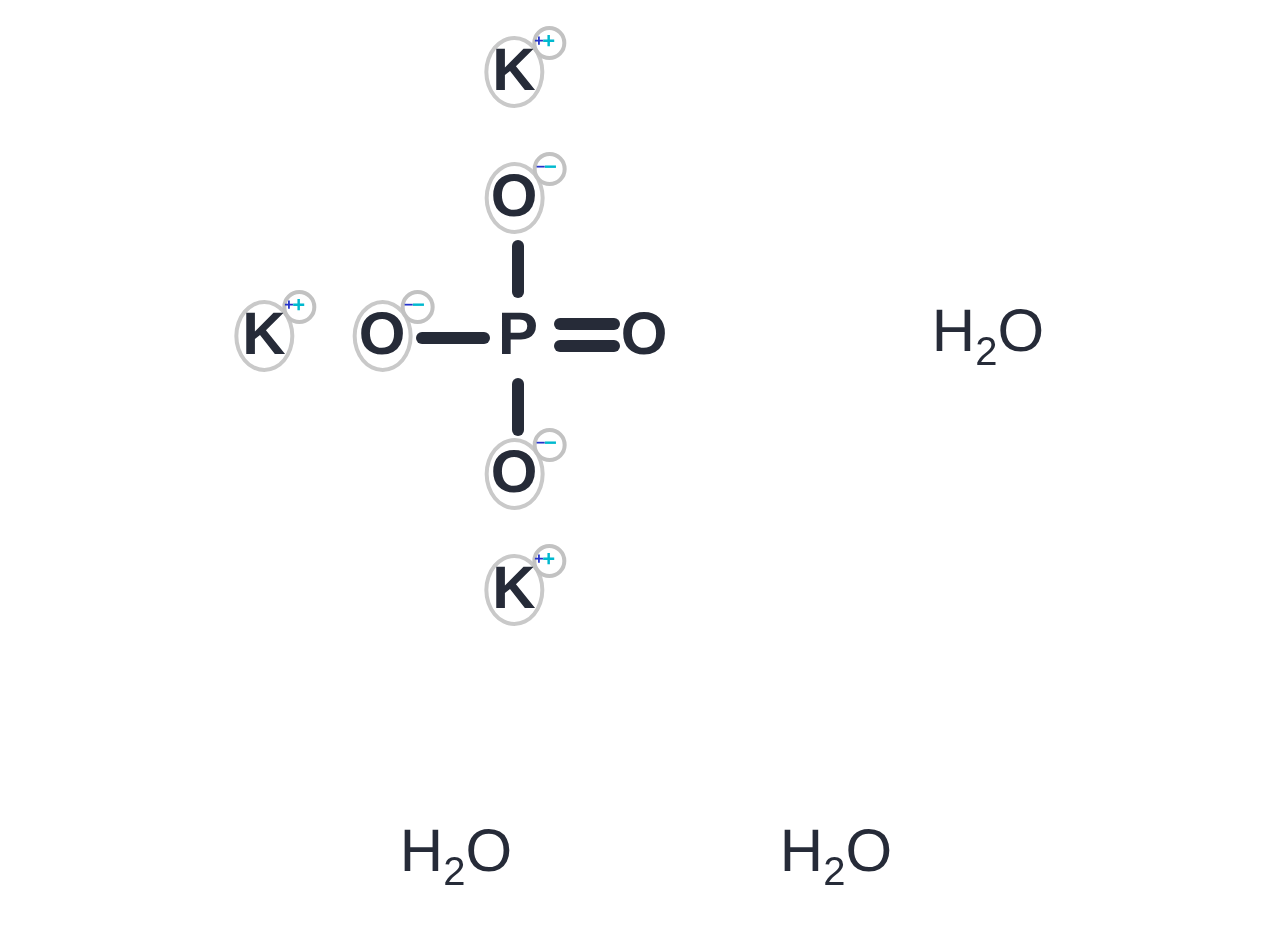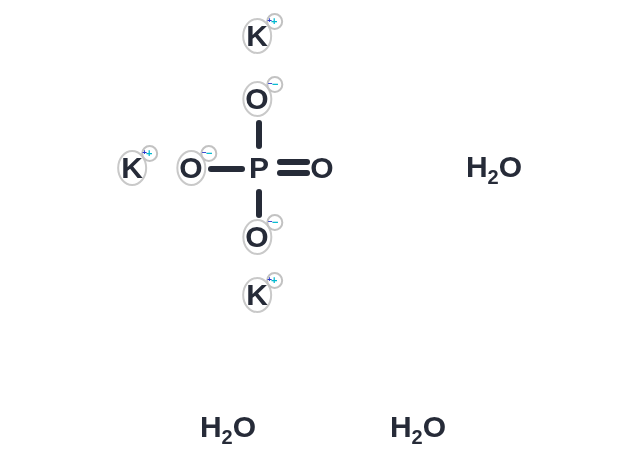--- a/index.html
+++ b/index.html
@@ -61,21 +61,21 @@
     font-size:8px;line-height:8px;
     font-weight:bold;
     color:var(--charge-superscript);
     z-index:4;
   }
   
   .water{
     position:absolute;
     transform:translate(-50%,-50%);
     color:var(--structure);
-    font-weight:bold;
+    font-weight:normal;
     font-size:30px;
     line-height:30px;
     white-space:nowrap;
   }
   .wsub{font-size:20px;position:relative;top:7px;}
 </style>
 </head>
 <body>
 
 <div class="canvas">

